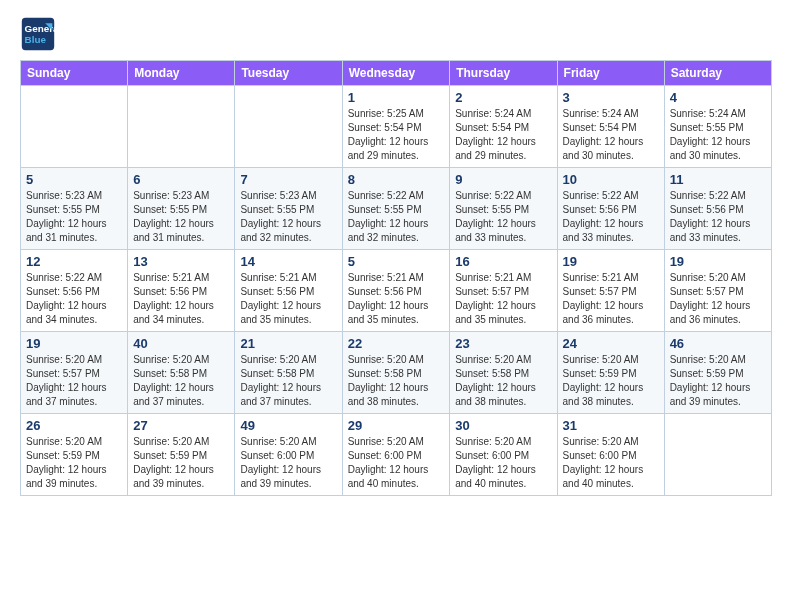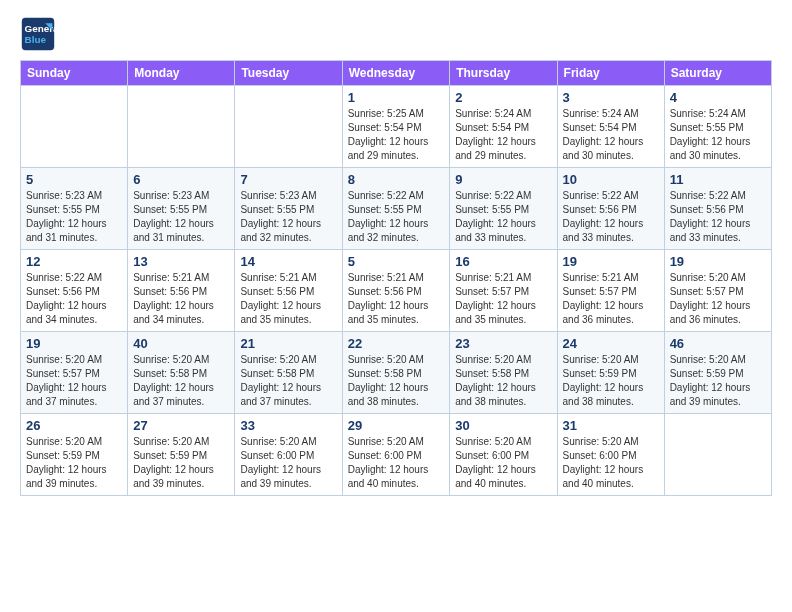--- a/index.html
+++ b/index.html
@@ -322,21 +322,21 @@
 and 39 minutes.</div>
         </td>
         <td>
           <span class="day-num">27</span>
           <div class="day-info" style="white-space: pre-line;">Sunrise: 5:20 AM
 Sunset: 5:59 PM
 Daylight: 12 hours
 and 39 minutes.</div>
         </td>
         <td>
-          <span class="day-num">33</span>
+          <span class="day-num">49</span>
           <div class="day-info" style="white-space: pre-line;">Sunrise: 5:20 AM
 Sunset: 6:00 PM
 Daylight: 12 hours
 and 39 minutes.</div>
         </td>
         <td>
           <span class="day-num">29</span>
           <div class="day-info" style="white-space: pre-line;">Sunrise: 5:20 AM
 Sunset: 6:00 PM
 Daylight: 12 hours

